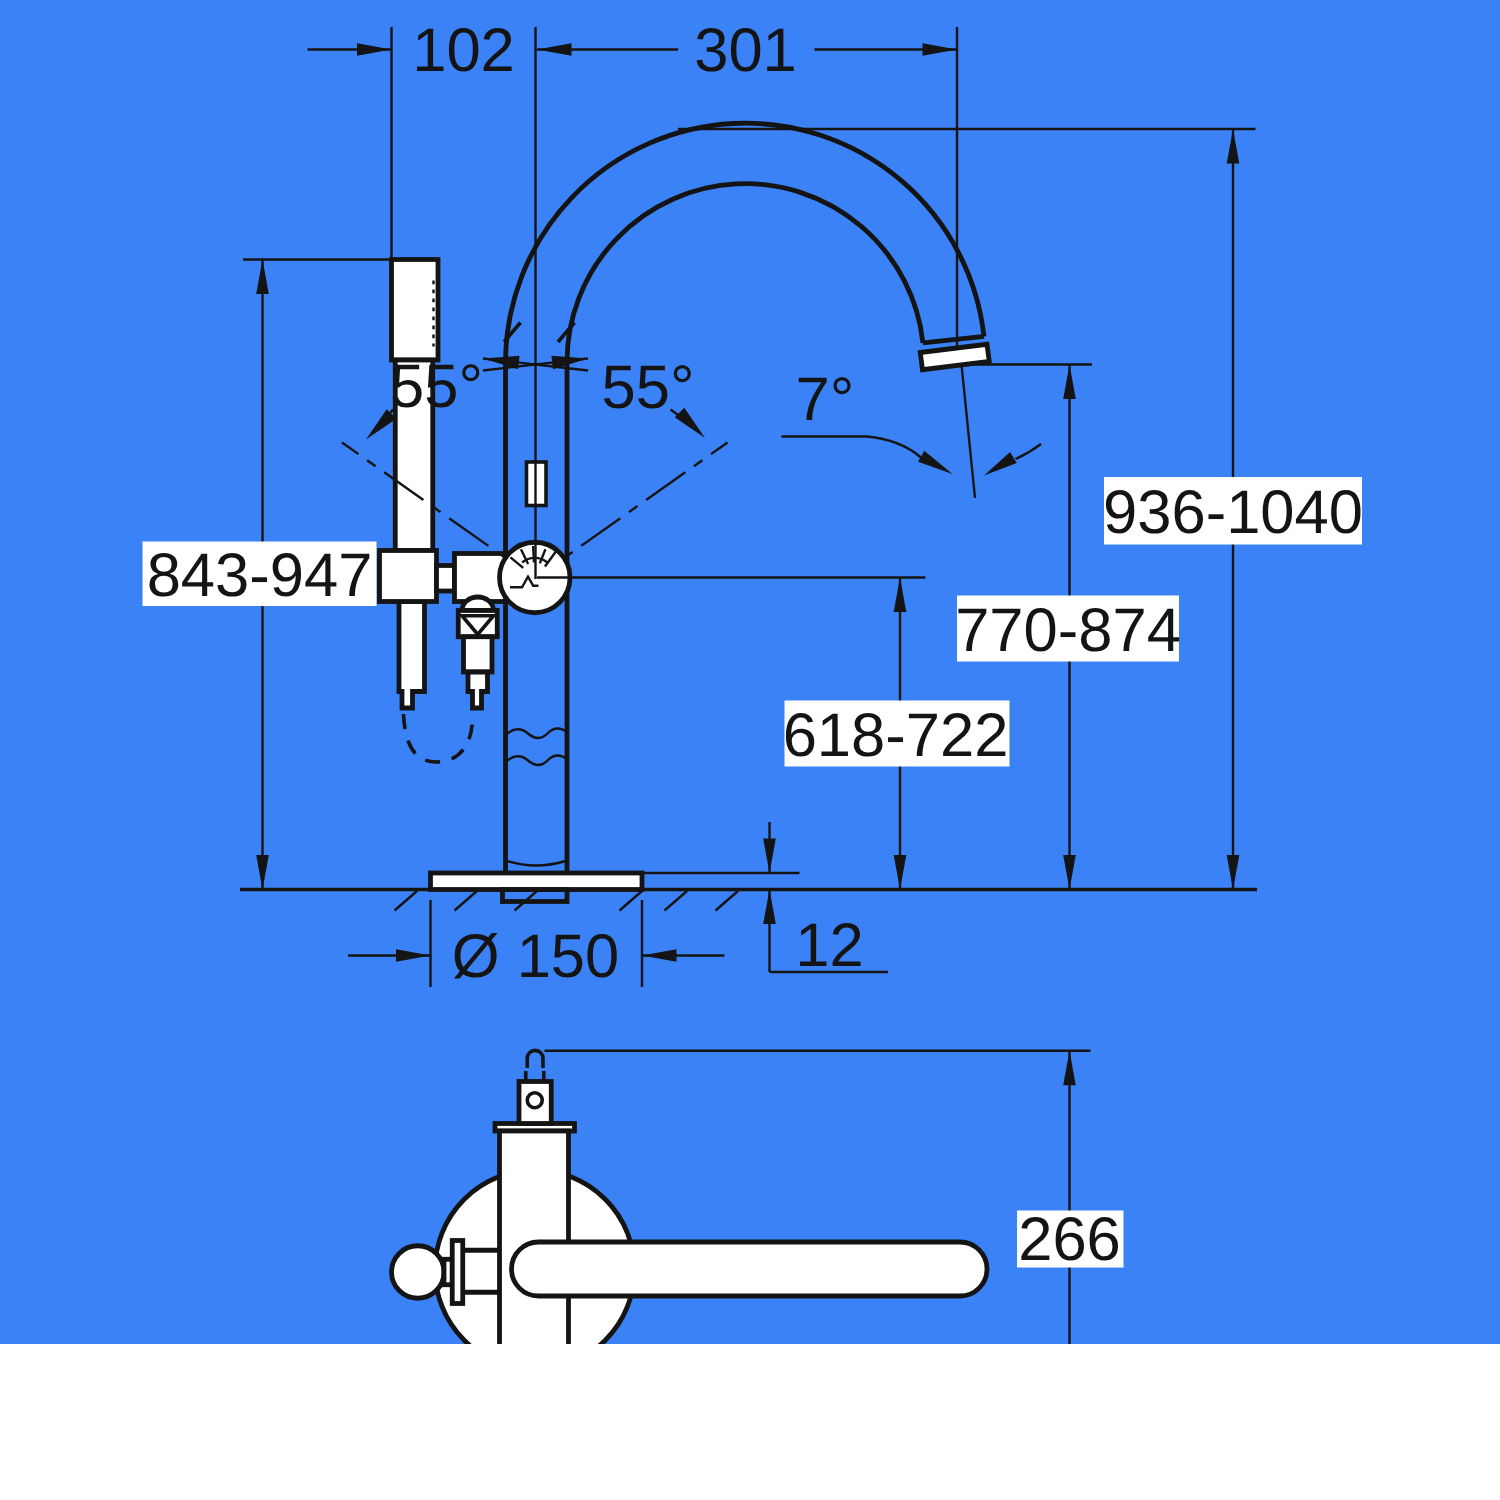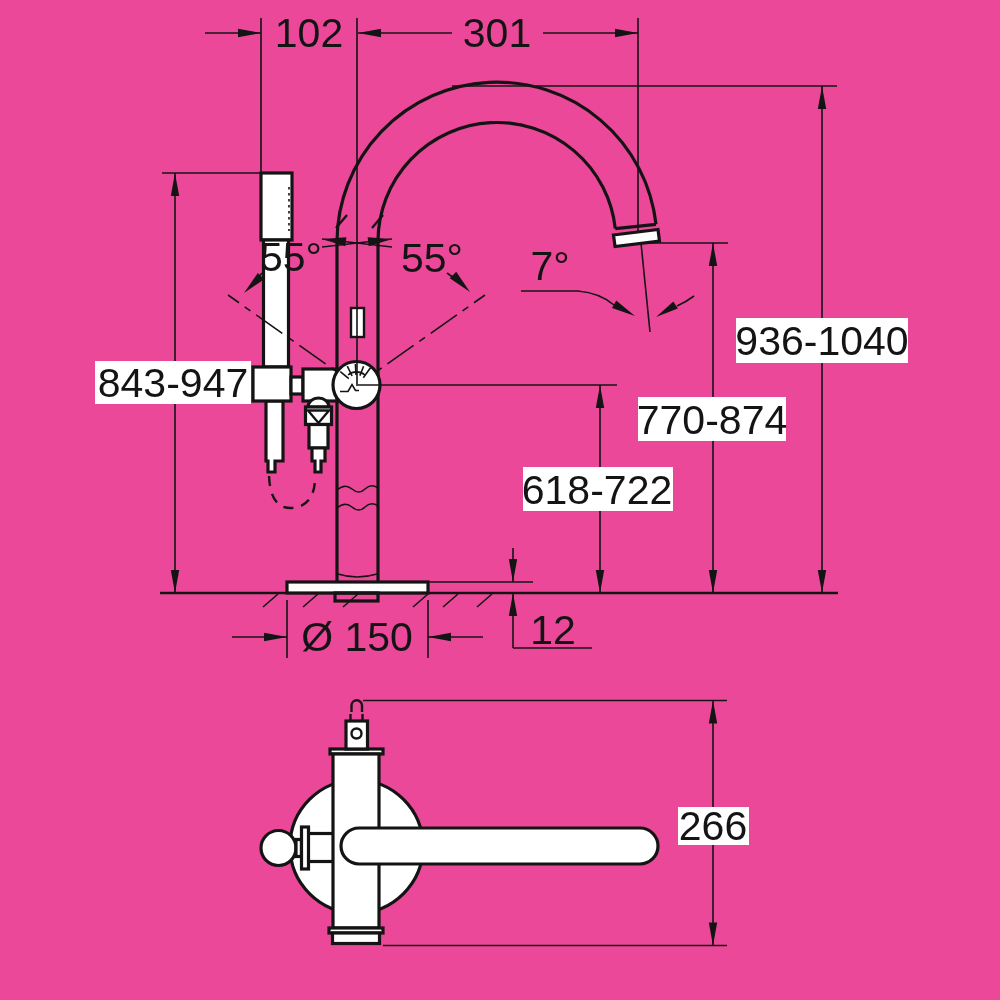--- a/index.html
+++ b/index.html
@@ -1,16 +1,16 @@
 <!DOCTYPE html>
 <html><head>
 <meta charset="utf-8">
 <style>
   html,body{margin:0;padding:0;background:#fff;}
-  .stage{width:1000px;height:1000px;background:#ec4899;position:relative;overflow:hidden;}
+  .stage{width:1000px;height:896px;background:#3b82f6;position:relative;overflow:hidden;}
   svg{display:block;}
   .thick{stroke:#141414;stroke-width:3.2;fill:none;}
   .med{stroke:#141414;stroke-width:2.4;fill:none;}
   .thin{stroke:#141414;stroke-width:1.6;fill:none;}
   .wfill{fill:#ffffff;}
   .arrow{fill:#141414;stroke:none;}
   .bg{fill:#ffffff;stroke:none;}
   text{font-family:"Liberation Sans","DejaVu Sans",sans-serif;font-size:41px;fill:#141414;text-anchor:middle;}
 </style>
 </head>

